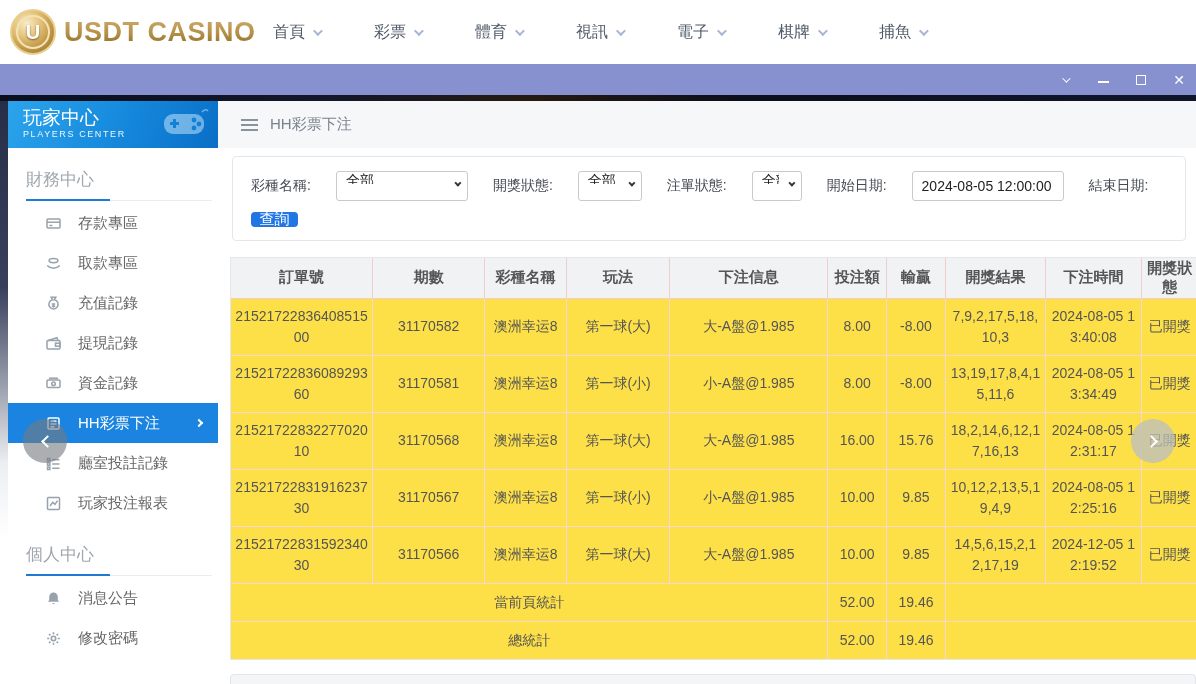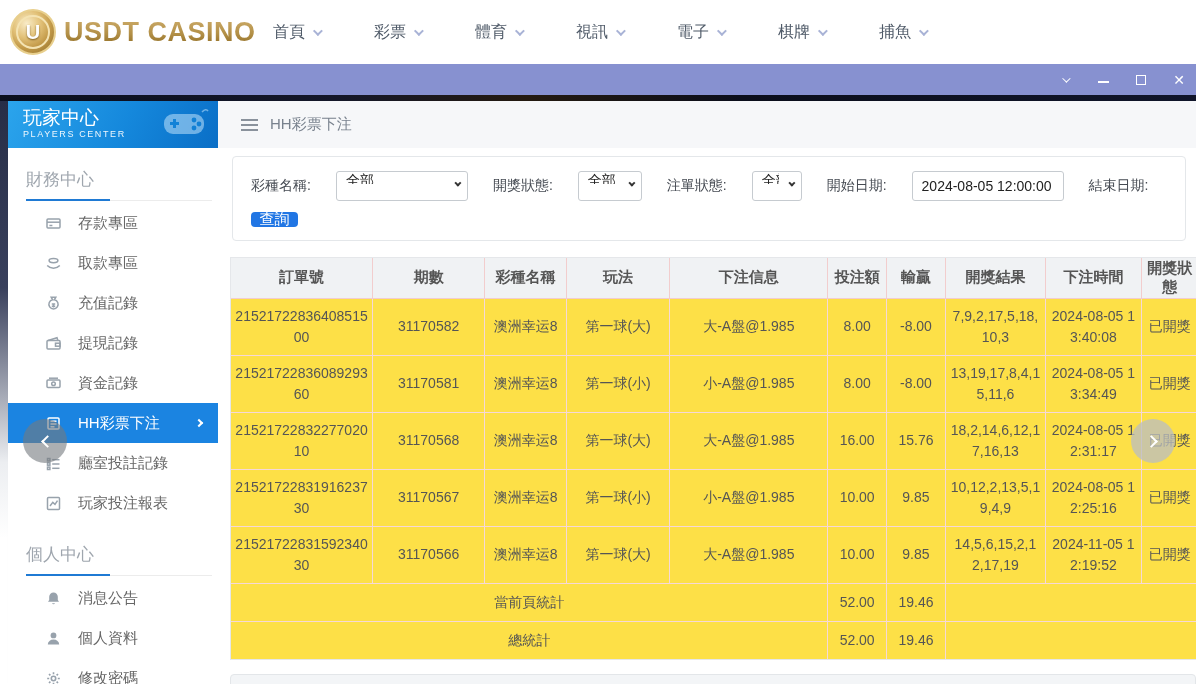--- a/index.html
+++ b/index.html
@@ -286,29 +286,20 @@
         <span class="mi-icon">
           <svg width="15" height="15" viewBox="0 0 15 15" fill="currentColor">
               <path d="M7.5 1.5 a4.3 4.3 0 0 1 4.3 4.3 v3.2 l1.2 1.8 H2 l1.2 -1.8 V5.8 A4.3 4.3 0 0 1 7.5 1.5 Z"></path>
               <path d="M6 12.2 a1.6 1.6 0 0 0 3 0 Z"></path>
             </svg>
         </span>
         <span>消息公告</span>
       </div>
       <div class="menu-item">
         <span class="mi-icon">
-          <svg width="15" height="15" viewBox="0 0 15 15" fill="currentColor">
-              <circle cx="7.5" cy="4.4" r="2.9"></circle>
-              <path d="M1.8 13.5 a5.7 5 0 0 1 11.4 0 Z"></path>
-            </svg>
-        </span>
-        <span>個人資料</span>
-      </div>
-      <div class="menu-item">
-        <span class="mi-icon">
           <svg width="15" height="15" viewBox="0 0 15 15" fill="none" stroke="currentColor" stroke-width="1.6">
               <circle cx="7.5" cy="7.5" r="2.2"></circle>
               <path d="M7.5 1.2 v2 M7.5 11.8 v2 M1.2 7.5 h2 M11.8 7.5 h2 M3 3 l1.4 1.4 M10.6 10.6 L12 12 M12 3 l-1.4 1.4 M4.4 10.6 L3 12"></path>
             </svg>
         </span>
         <span>修改密碼</span>
       </div>
     </div>
   </div>
 
@@ -431,21 +422,21 @@
           </tr>
           <tr>
             <td>2152172283159234030</td>
             <td>31170566</td>
             <td>澳洲幸运8</td>
             <td>第一球(大)</td>
             <td>大-A盤@1.985</td>
             <td>10.00</td>
             <td>9.85</td>
             <td>14,5,6,15,2,12,17,19</td>
-            <td>2024-11-05 12:19:52</td>
+            <td>2024-12-05 12:19:52</td>
             <td>已開獎</td>
             <td>有效</td>
           </tr>
           <tr class="summary">
             <td colspan="5">當前頁統計</td>
             <td>52.00</td>
             <td>19.46</td>
             <td colspan="4"></td>
           </tr>
           <tr class="summary">

